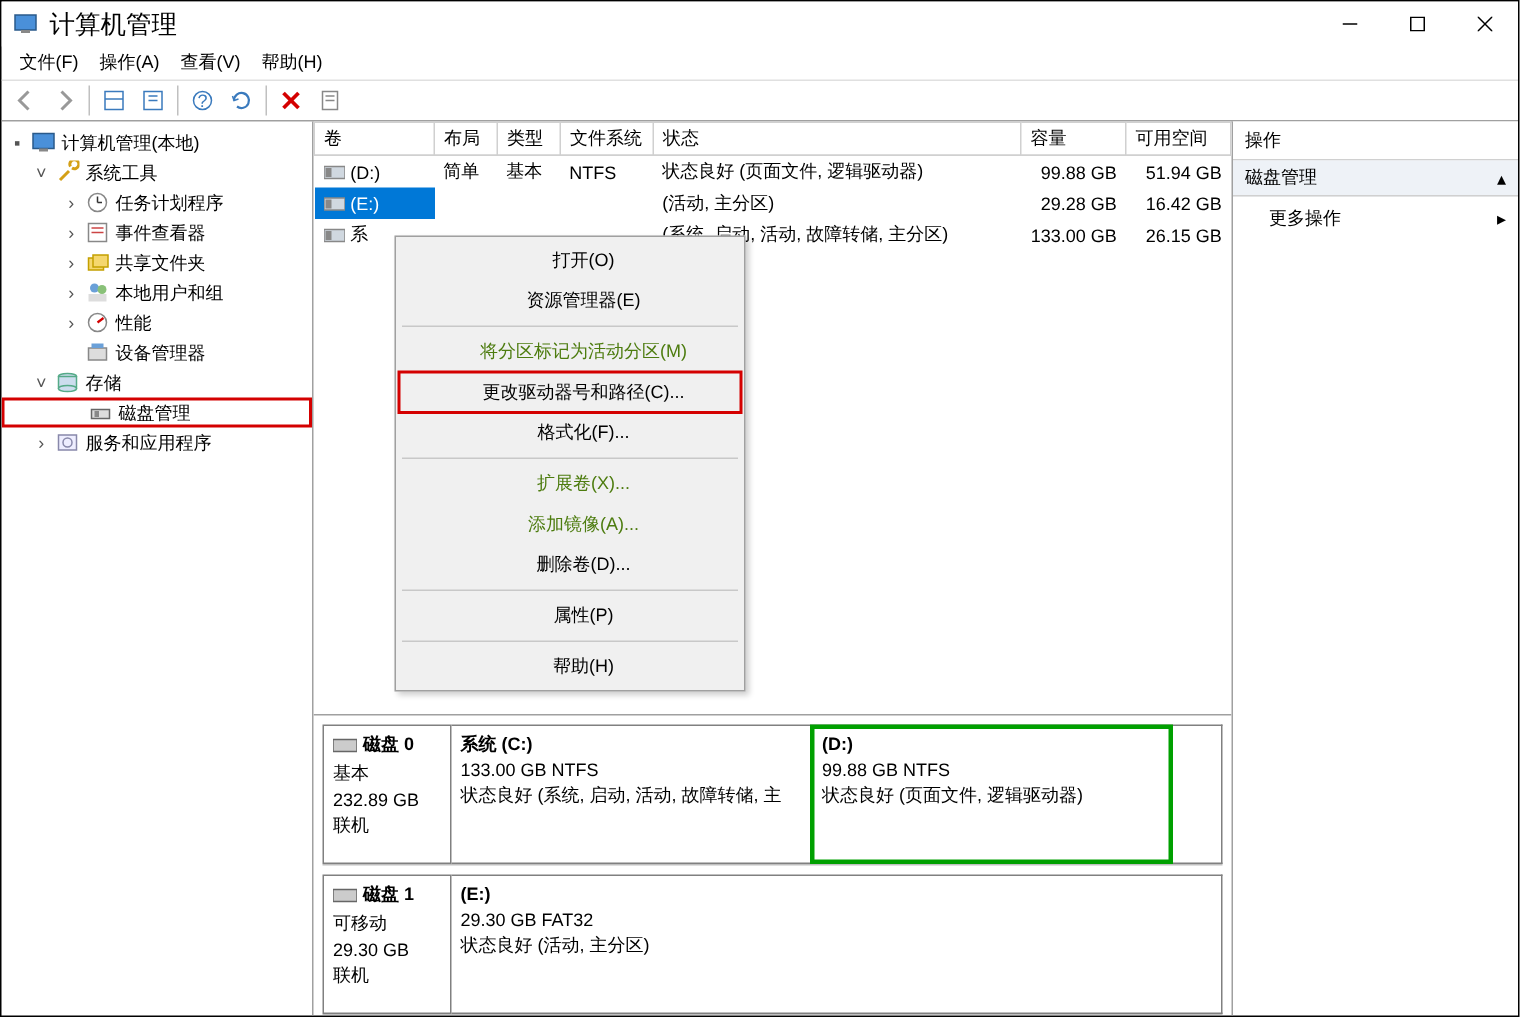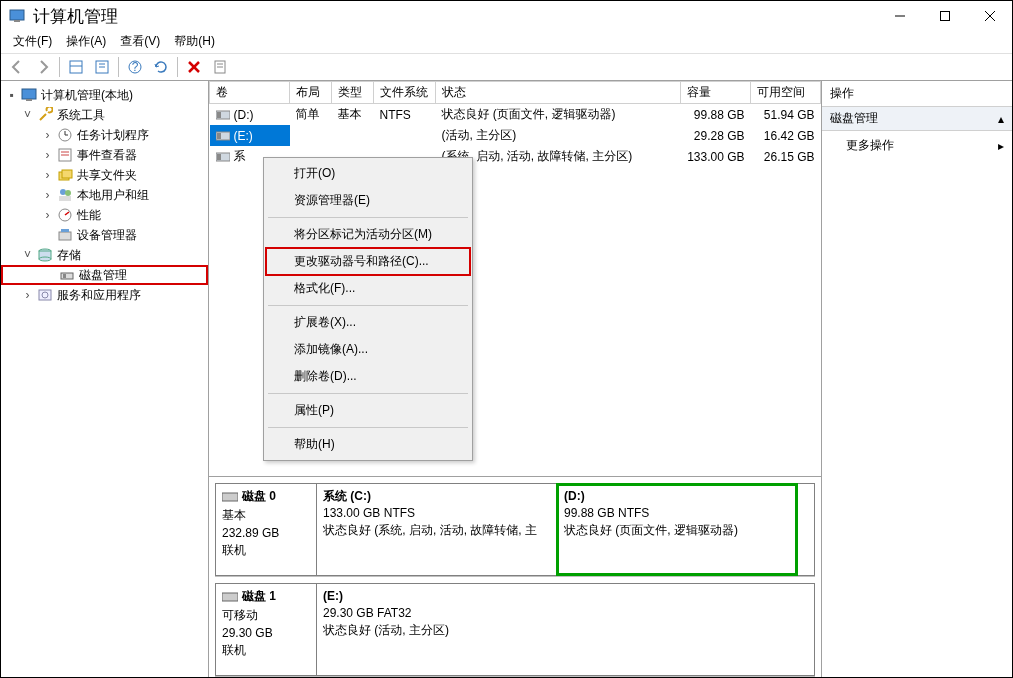--- a/index.html
+++ b/index.html
@@ -39,30 +39,30 @@
 
 .vol-table { border-collapse: collapse; width: 100%; font-size: 12px; }
 .vol-table th { background: #fff; border: 1px solid #d0d0d0; padding: 2px 6px; font-weight: normal; text-align: left; height: 22px; }
 .vol-table th.r { text-align: left; }
 .vol-table td { padding: 2px 6px; height: 20px; white-space: nowrap; }
 .vol-table td.r { text-align: right; }
 .vol-table tbody tr.selected td.vol-col { background: #0078d7; color: #fff; }
 .vol-icon { width: 14px; height: 12px; display: inline-block; vertical-align: middle; margin-right: 4px; }
 
 
-.context-menu { position: absolute; left: 262px; top: 156px; width: 210px; background: #f0f0f0; border: 1px solid #a0a0a0; box-shadow: 2px 2px 4px rgba(0,0,0,0.2); padding: 2px; z-index: 100; }
+.context-menu { position: absolute; left: 262px; top: 156px; width: 234px; background: #f0f0f0; border: 1px solid #a0a0a0; box-shadow: 2px 2px 4px rgba(0,0,0,0.2); padding: 2px; z-index: 100; text-align: center; }
 .cm-item { padding: 5px 10px 5px 28px; font-size: 12px; }
-.cm-item.disabled { color: #000000; }
+.cm-item.disabled { color: #4d7c0f; }
 .cm-item.highlight { outline: 2px solid #d40000; outline-offset: -1px; }
 .cm-sep { height: 1px; background: #c8c8c8; margin: 3px 2px; }
 
 
 .disk-area { border-top: 1px solid #a0a0a0; padding: 0; overflow: auto; margin-top: auto; }
 .disk-row { display: flex; border-bottom: 1px solid #c0c0c0; height: 94px; margin: 6px 6px 0 6px; }
-.disk-info { width: 102px; padding: 4px 6px; border: 1px solid #808080; display: flex; flex-direction: column; gap: 2px; }
+.disk-info { width: 86px; padding: 4px 6px; border: 1px solid #808080; display: flex; flex-direction: column; gap: 2px; }
 .disk-info .di-header { display: flex; align-items: center; gap: 4px; font-weight: bold; }
 .disk-parts { flex: 1; display: flex; border: 1px solid #808080; border-left: none; }
 .part { border-left: 1px solid #808080; display: flex; flex-direction: row; }
 .part:first-child { border-left: none; }
 .part-header { height: 16px; background: #0000c0; }
 .part.hatched .part-header { background: repeating-linear-gradient(45deg, #0000c0, #0000c0 4px, #4040ff 4px, #4040ff 8px); }
 .part-body { flex: 1; padding: 4px 6px; font-size: 12px; line-height: 1.4; }
 .part.highlighted { outline: 3px solid #00a000; outline-offset: -2px; }
 .part-body b { font-weight: bold; }
 

